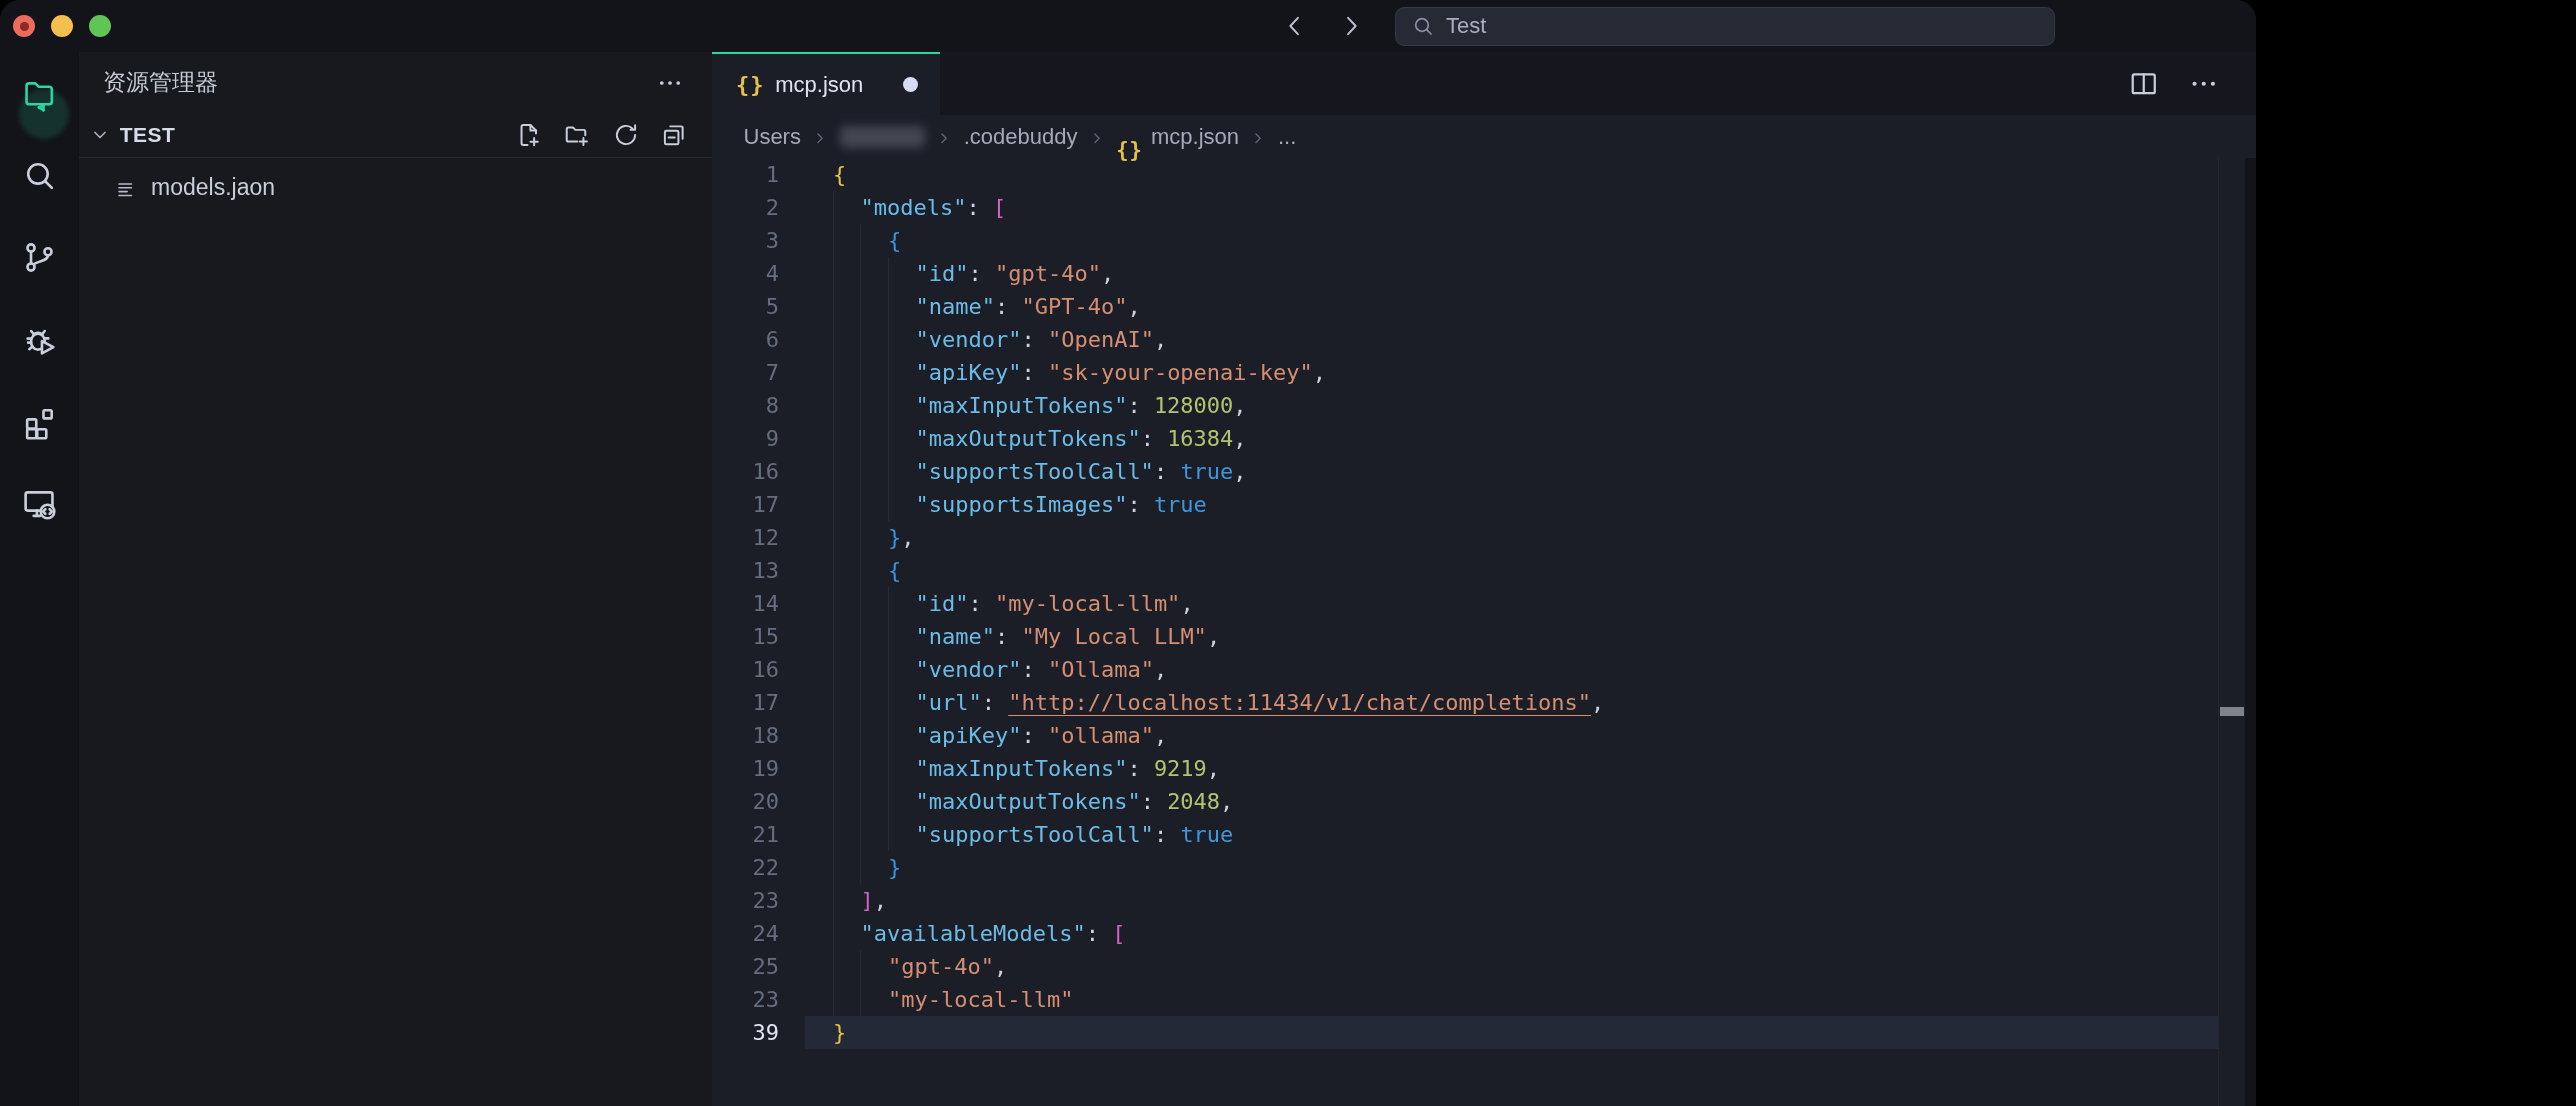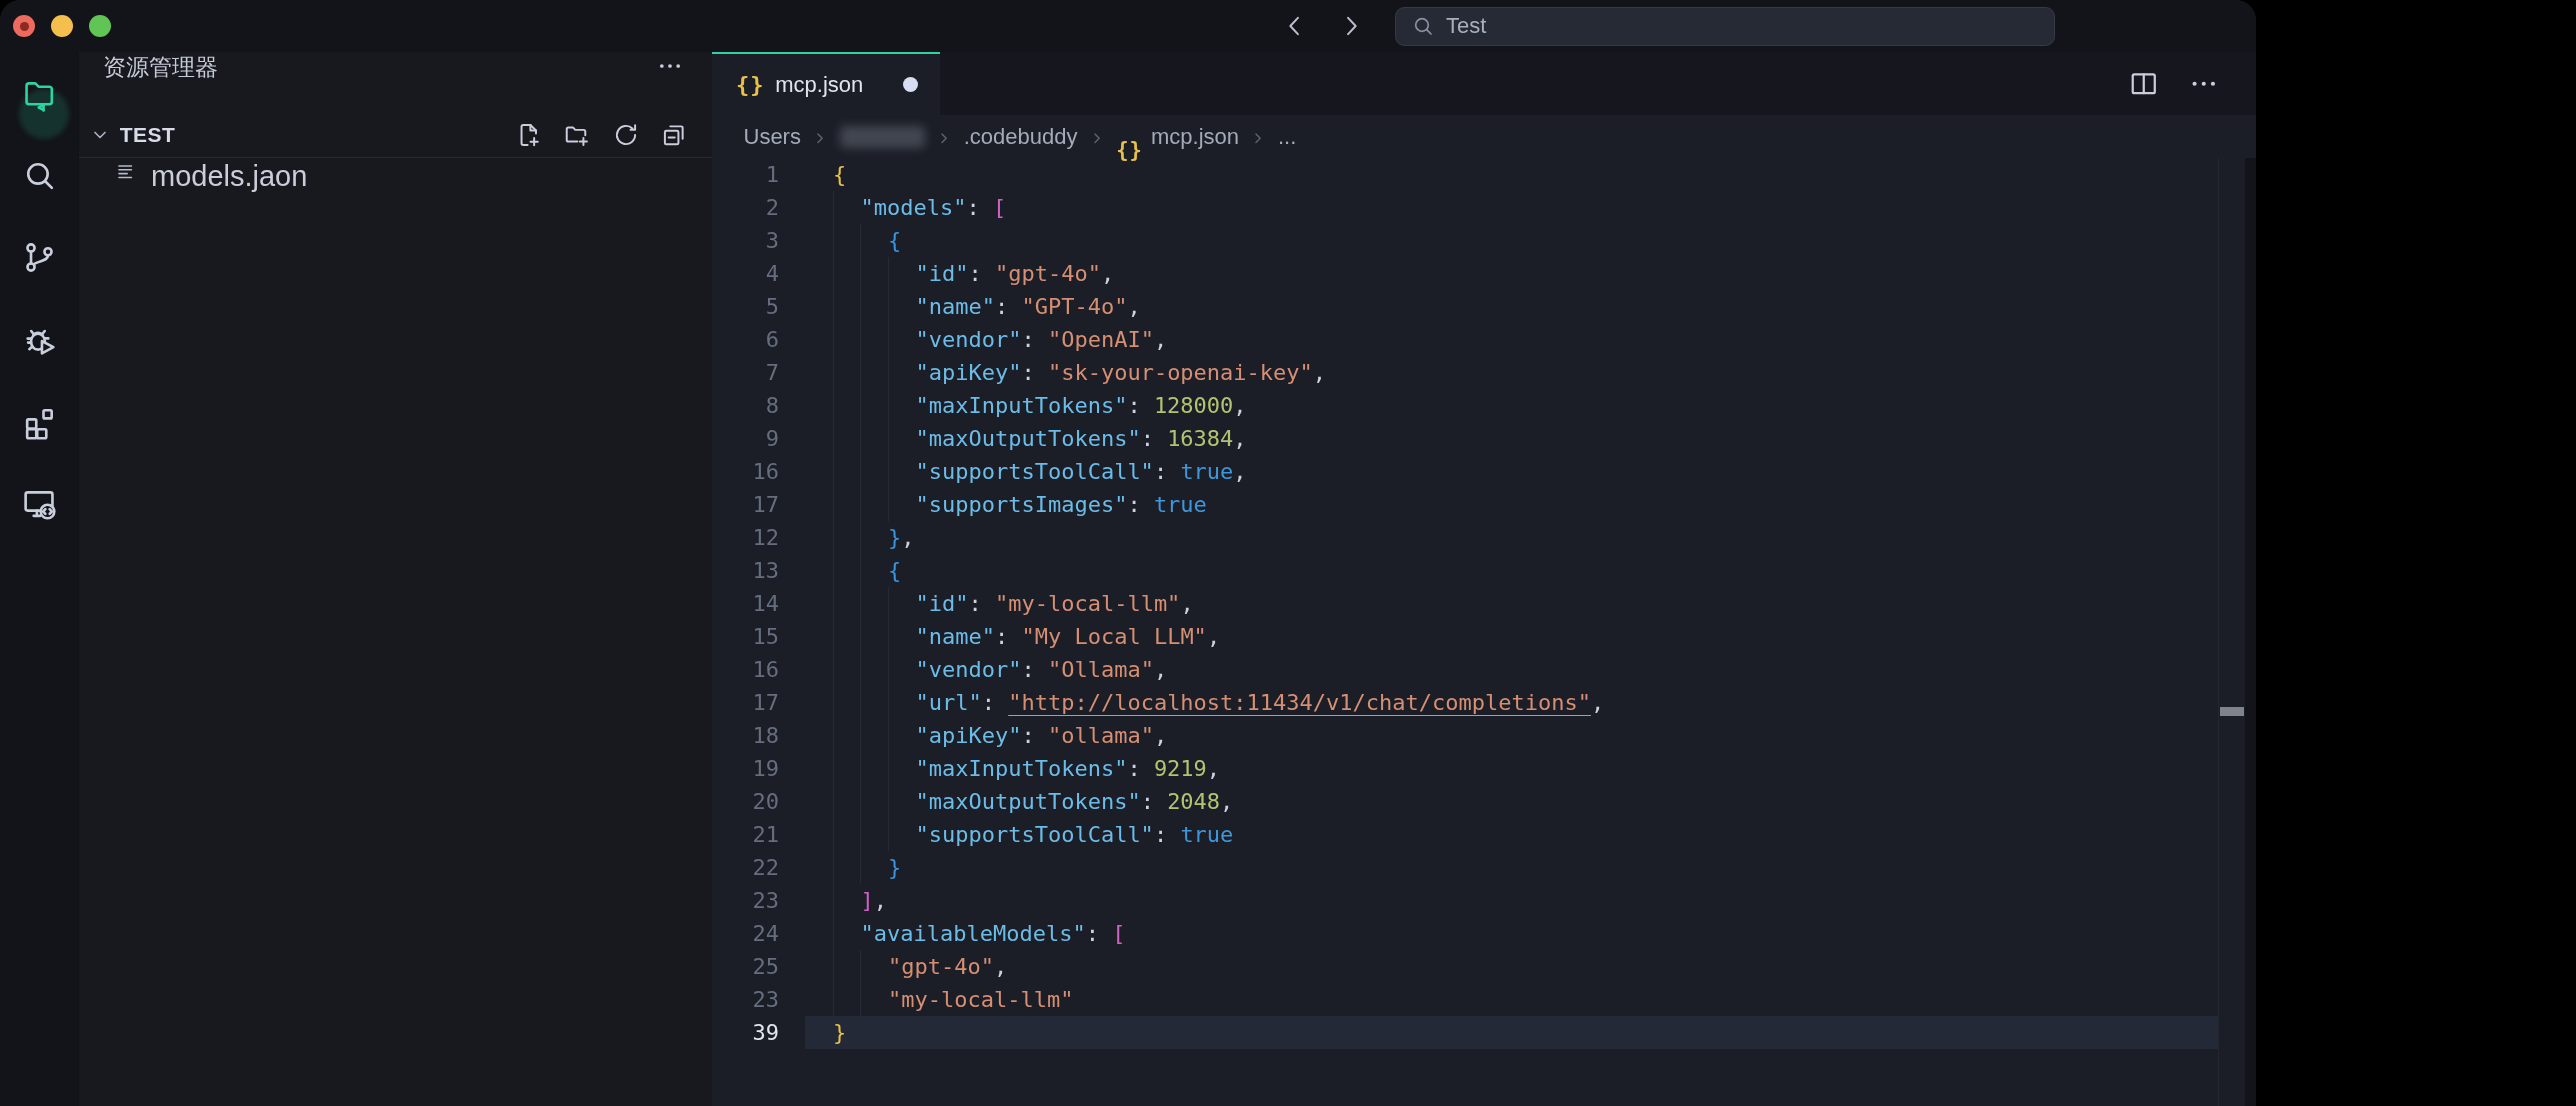--- a/index.html
+++ b/index.html
@@ -39,33 +39,33 @@
   
   .main{flex:1;display:flex;min-height:0}
 
   .activitybar{width:78px;background:var(--activitybar-bg);flex:none;display:flex;flex-direction:column}
   .ab-item{height:82px;display:flex;align-items:center;justify-content:center;color:var(--icon);position:relative}
   .ab-item .icn{width:37px;height:37px;position:relative;z-index:1}
   .ab-item.active{color:var(--accent-green)}
   .glow{position:absolute;width:50px;height:50px;border-radius:50%;background:rgba(46,212,160,.16);left:18.5px;top:37px;filter:blur(2.8px)}
 
   .sidebar{width:634px;background:var(--sidebar-bg);flex:none;display:flex;flex-direction:column;border-left:0.9px solid #10121A;box-sizing:border-box}
-  .sb-header{height:61px;display:flex;align-items:flex-start;padding:0 28px 0 24px;color:var(--text);font-size:23px;flex:none}
+  .sb-header{height:61px;display:flex;align-items:center;padding:0 28px 0 24px;color:var(--text);font-size:23px;flex:none}
   .sb-title{flex:1}
   .sb-more{width:28px;height:28px;color:var(--icon)}
   .sb-more .icn{width:28px;height:28px}
   .sb-section{height:44px;display:flex;align-items:center;padding:0 24px 0 9.3px;border-bottom:0.9px solid var(--border);flex:none}
   .sb-chevron{width:24px;height:24px;color:#A9AFBE}
   .sb-chevron .icn{width:24px;height:24px}
   .sb-section-name{font-weight:bold;font-size:21px;color:#D8DCE6;letter-spacing:0.5px;margin-left:7.4px;flex:1}
   .sb-actions{display:flex;gap:20.4px;color:var(--icon)}
   .sb-action{width:28px;height:28px}
   .sb-action .icn{width:28px;height:28px}
   .sb-files{flex:1;padding-top:1.9px}
-  .file-row{height:41px;display:flex;align-items:flex-start;padding-left:35px;gap:14px;color:#C9CEDA;font-size:29px}
+  .file-row{height:41px;display:flex;align-items:flex-end;padding-left:35px;gap:14px;color:#C9CEDA;font-size:23px}
   .file-icon{width:23px;height:23px;color:#B4BAC8}
 
   
   .editor{flex:1;display:flex;flex-direction:column;background:var(--editor-bg);position:relative;min-width:0}
   .tabstrip{height:63px;background:var(--tabstrip-bg);display:flex;flex:none;position:relative}
   .tab{
     width:228px;height:63px;box-sizing:border-box;flex:none;
     background:var(--editor-bg);border-top:2.8px solid var(--accent-green);
     display:flex;align-items:center;padding:0 22px 0 24px;gap:11px;
     font-size:22px;color:#E0E4EF;

